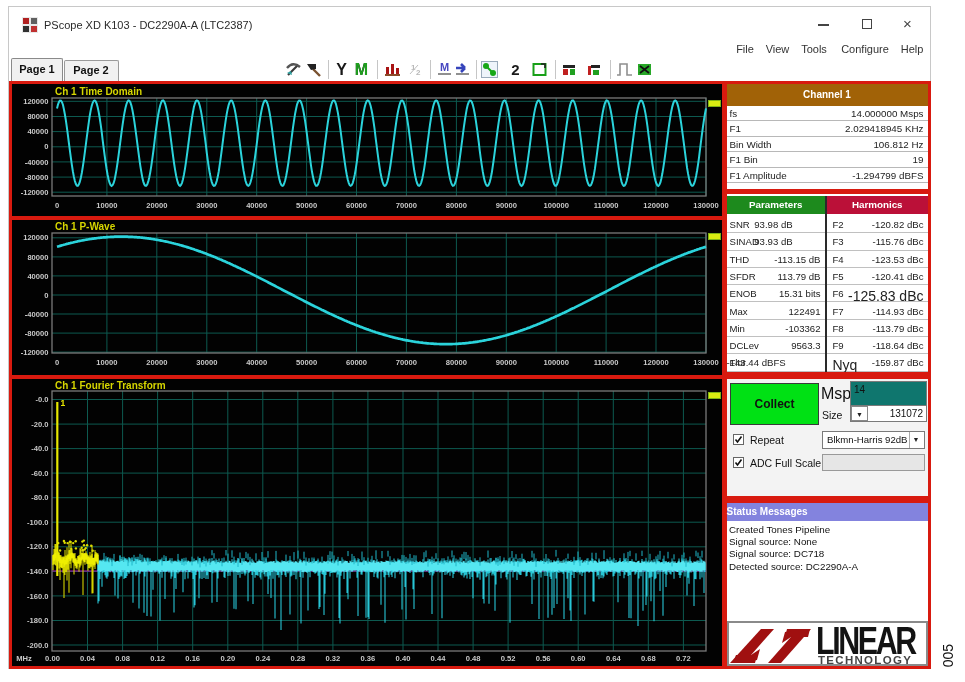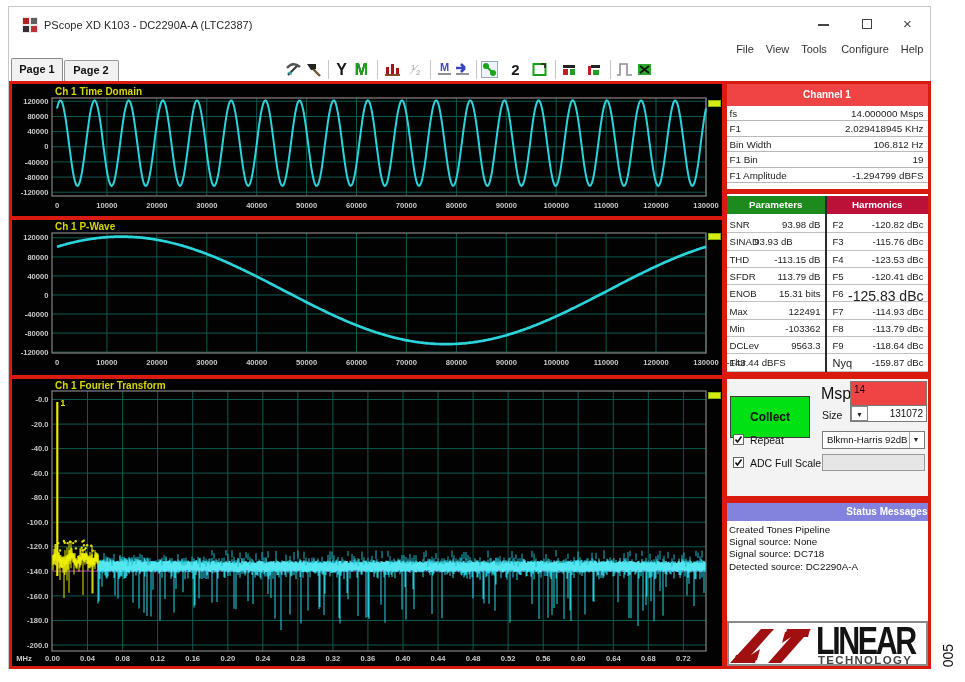--- a/index.html
+++ b/index.html
@@ -219,21 +219,21 @@
 <div class="ab" style="left:708px;top:232.5px;width:13px;height:7px;background:#d8ec12;border:1px solid #7fb414"></div>
 <div class="ab" style="left:708px;top:392px;width:13px;height:7px;background:#d8ec12;border:1px solid #7fb414"></div>
 <div class="red" style="left:9px;top:81px;width:921.5px;height:3px"></div>
 <div class="red" style="left:9px;top:81px;width:2.5px;height:588px"></div>
 <div class="red" style="left:9px;top:216px;width:714px;height:3.5px"></div>
 <div class="red" style="left:9px;top:374.5px;width:714px;height:4px"></div>
 <div class="red" style="left:9px;top:665.5px;width:921.5px;height:3.5px"></div>
 <div class="red" style="left:721.5px;top:81px;width:5px;height:588px"></div>
 <div class="red" style="left:927.5px;top:81px;width:3px;height:588px"></div>
 <div class="ab" style="left:726.5px;top:84px;width:201.0px;height:581.5px;background:#fff"></div>
-<div class="ab" style="left:726.5px;top:84px;width:201.0px;height:21.5px;background:#ef4444;color:#fff;font-size:10px;font-weight:bold;text-align:center;line-height:21.5px">Channel 1</div>
+<div class="ab" style="left:726.5px;top:84px;width:201.0px;height:21.5px;background:#a16207;color:#fff;font-size:10px;font-weight:bold;text-align:center;line-height:21.5px">Channel 1</div>
 <div class="ab" style="left:726.5px;top:105.5px;width:201.0px;height:15.6px;border-bottom:1px solid #b8b8b8">
     <span style="position:absolute;left:3px;top:2px;font-size:9.8px;color:#222">fs</span>
     <span style="position:absolute;right:4px;top:2px;font-size:9.8px;color:#222">14.000000 Msps</span>
   </div>
 <div class="ab" style="left:726.5px;top:121.1px;width:201.0px;height:15.6px;border-bottom:1px solid #b8b8b8">
     <span style="position:absolute;left:3px;top:2px;font-size:9.8px;color:#222">F1</span>
     <span style="position:absolute;right:4px;top:2px;font-size:9.8px;color:#222">2.029418945 KHz</span>
   </div>
 <div class="ab" style="left:726.5px;top:136.7px;width:201.0px;height:15.6px;border-bottom:1px solid #b8b8b8">
     <span style="position:absolute;left:3px;top:2px;font-size:9.8px;color:#222">Bin Width</span>
@@ -245,21 +245,21 @@
   </div>
 <div class="ab" style="left:726.5px;top:167.89999999999998px;width:201.0px;height:15.6px;border-bottom:1px solid #b8b8b8">
     <span style="position:absolute;left:3px;top:2px;font-size:9.8px;color:#222">F1 Amplitude</span>
     <span style="position:absolute;right:4px;top:2px;font-size:9.8px;color:#222">-1.294799 dBFS</span>
   </div>
 <div class="red" style="left:726.5px;top:188.5px;width:201.0px;height:5.5px"></div>
 <div class="ab" style="left:726.5px;top:196px;width:98.5px;height:18px;background:#1d8a1d;color:#fff;font-size:9.8px;font-weight:bold;text-align:center;line-height:18px">Parameters</div>
 <div class="ab" style="left:827.0px;top:196px;width:100.5px;height:18px;background:#bb1038;color:#fff;font-size:9.8px;font-weight:bold;text-align:center;line-height:18px">Harmonics</div>
 <div class="ab" style="left:726.5px;top:216.0px;width:201.0px;height:17.3px;border-bottom:1px solid #c0c0c0">
     <span style="position:absolute;left:3px;top:3px;font-size:9.6px;color:#222">SNR</span>
-    <span style="position:absolute;left:0;width:94px;top:3px;font-size:9.6px;color:#222;text-align:right;display:inline-block">93.98 dB</span>
+    <span style="position:absolute;left:0;width:94px;top:3px;font-size:9.6px;color:#222;text-align:center;display:inline-block">93.98 dB</span>
     <span style="position:absolute;left:106px;top:3px;font-size:9.6px;color:#222">F2</span>
     <span style="position:absolute;right:4px;top:3px;font-size:9.6px;color:#222">-120.82 dBc</span>
   </div>
 <div class="ab" style="left:726.5px;top:233.3px;width:201.0px;height:17.3px;border-bottom:1px solid #c0c0c0">
     <span style="position:absolute;left:3px;top:3px;font-size:9.6px;color:#222">SINAD</span>
     <span style="position:absolute;left:0;width:94px;top:3px;font-size:9.6px;color:#222;text-align:center;display:inline-block">93.93 dB</span>
     <span style="position:absolute;left:106px;top:3px;font-size:9.6px;color:#222">F3</span>
     <span style="position:absolute;right:4px;top:3px;font-size:9.6px;color:#222">-115.76 dBc</span>
   </div>
 <div class="ab" style="left:726.5px;top:250.60000000000002px;width:201.0px;height:17.3px;border-bottom:1px solid #c0c0c0">
@@ -294,31 +294,31 @@
   </div>
 <div class="ab" style="left:726.5px;top:337.1000000000001px;width:201.0px;height:17.3px;border-bottom:1px solid #c0c0c0">
     <span style="position:absolute;left:3px;top:3px;font-size:9.6px;color:#222">DCLev</span>
     <span style="position:absolute;left:0;width:94px;top:3px;font-size:9.6px;color:#222;text-align:right;display:inline-block">9563.3</span>
     <span style="position:absolute;left:106px;top:3px;font-size:9.6px;color:#222">F9</span>
     <span style="position:absolute;right:4px;top:3px;font-size:9.6px;color:#222">-118.64 dBc</span>
   </div>
 <div class="ab" style="left:726.5px;top:354.4000000000001px;width:201.0px;height:17.3px;border-bottom:1px solid #c0c0c0">
     <span style="position:absolute;left:3px;top:3px;font-size:9.6px;color:#222">Flor</span>
     <span style="position:absolute;left:0;width:94px;top:3px;font-size:9.6px;color:#222;text-align:left;display:inline-block">-143.44 dBFS</span>
-    <span style="position:absolute;left:106px;top:3px;font-size:11px;color:#222">Nyq</span>
+    <span style="position:absolute;left:106px;top:3px;font-size:14px;color:#222">Nyq</span>
     <span style="position:absolute;right:4px;top:3px;font-size:9.6px;color:#222">-159.87 dBc</span>
   </div>
 <div class="ab" style="left:825.0px;top:196px;width:2px;height:175.7000000000001px;background:#2a2a2a"></div>
 <div class="red" style="left:726.5px;top:372px;width:201.0px;height:6.5px"></div>
 <div class="ab" style="left:726.5px;top:378.5px;width:201.0px;height:117.5px;background:#f3f3f3"></div>
-<div class="ab" style="left:730px;top:396px;width:80px;height:42px;background:#00e114;border:1px solid #3a3a3a">
+<div class="ab" style="left:730px;top:383px;width:89px;height:42px;background:#00e114;border:1px solid #3a3a3a">
     <div style="text-align:center;line-height:40px;font-size:12px;font-weight:bold;color:#111">Collect</div>
   </div>
 <div class="t" style="left:821px;top:385px;font-size:16px;color:#111">Msps</div>
-<div class="ab" style="left:850px;top:380.5px;width:77px;height:27px;background:#ef4444;border:1px solid #7a7a7a">
+<div class="ab" style="left:850px;top:380.5px;width:77px;height:27px;background:#0f766e;border:1px solid #7a7a7a">
     <span style="position:absolute;left:3px;top:2px;font-size:10px;color:#111">14</span>
   </div>
 <div class="t" style="left:822px;top:409px;font-size:10.5px;color:#111">Size</div>
 <div class="ab" style="left:850px;top:405px;width:77px;height:17px;background:#fff;border:1px solid #7a7a7a"></div>
 <div class="ab" style="left:851px;top:406px;width:17px;height:15px;background:#fff;border:1px solid #888;font-size:7px;text-align:center;line-height:15px;color:#222">▼</div>
 <div class="t" style="right:42px;top:407.5px;font-size:10px;color:#111">131072</div>
 <div class="ab" style="left:732.5px;top:434px;width:11px;height:11px;background:#fff;border:1px solid #666">
     <svg width="9" height="9" style="position:absolute;left:0px;top:0px">
       <path d="M1.5,4.5 L3.5,7 L7.5,1.5" stroke="#111" stroke-width="1.6" fill="none"></path>
     </svg>
@@ -329,21 +329,21 @@
     <span style="position:absolute;right:2px;top:0;width:13px;height:16px;font-size:7px;text-align:center;line-height:16px;color:#222;border-left:1px solid #aaa">▼</span>
   </div>
 <div class="ab" style="left:732.5px;top:457px;width:11px;height:11px;background:#fff;border:1px solid #666">
     <svg width="9" height="9" style="position:absolute;left:0px;top:0px">
       <path d="M1.5,4.5 L3.5,7 L7.5,1.5" stroke="#111" stroke-width="1.6" fill="none"></path>
     </svg>
   </div>
 <div class="t" style="left:750px;top:456.5px;font-size:10.5px;color:#111">ADC Full Scale</div>
 <div class="ab" style="left:822px;top:453.5px;width:103px;height:17.5px;background:#e6e6e6;border:1px solid #999"></div>
 <div class="red" style="left:726.5px;top:496px;width:201.0px;height:6.5px"></div>
-<div class="ab" style="left:726.5px;top:502.5px;width:201.0px;height:18px;background:#8383de;color:#fff;font-size:10px;font-weight:bold;text-align:right;line-height:18px">Status Messages</div>
+<div class="ab" style="left:726.5px;top:502.5px;width:201.0px;height:18px;background:#8383de;color:#fff;font-size:10px;font-weight:bold;text-align:left;line-height:18px">Status Messages</div>
 <div class="t" style="left:729px;top:523.5px;font-size:9.8px;color:#111">Created Tones Pipeline</div>
 <div class="t" style="left:729px;top:535.9px;font-size:9.8px;color:#111">Signal source: None</div>
 <div class="t" style="left:729px;top:548.3px;font-size:9.8px;color:#111">Signal source: DC718</div>
 <div class="t" style="left:729px;top:560.6999999999999px;font-size:9.8px;color:#111">Detected source: DC2290A-A</div>
 <div class="ab" style="left:726.5px;top:621px;width:201.0px;height:45px;background:#fff;border:2px solid #8a8a8a"></div>
 <svg class="ab" style="left:729px;top:626px" width="84" height="40" viewBox="0 0 84 40">
 <g fill="#a01010">
 <path d="M32,3 L45,3 L15,37 L1,37 Z"></path>
 <path d="M7,29 L28,29 L26,37 L4,37 Z"></path>
 <path d="M22,29 L31,23 L28,34 L22,35 Z"></path>

